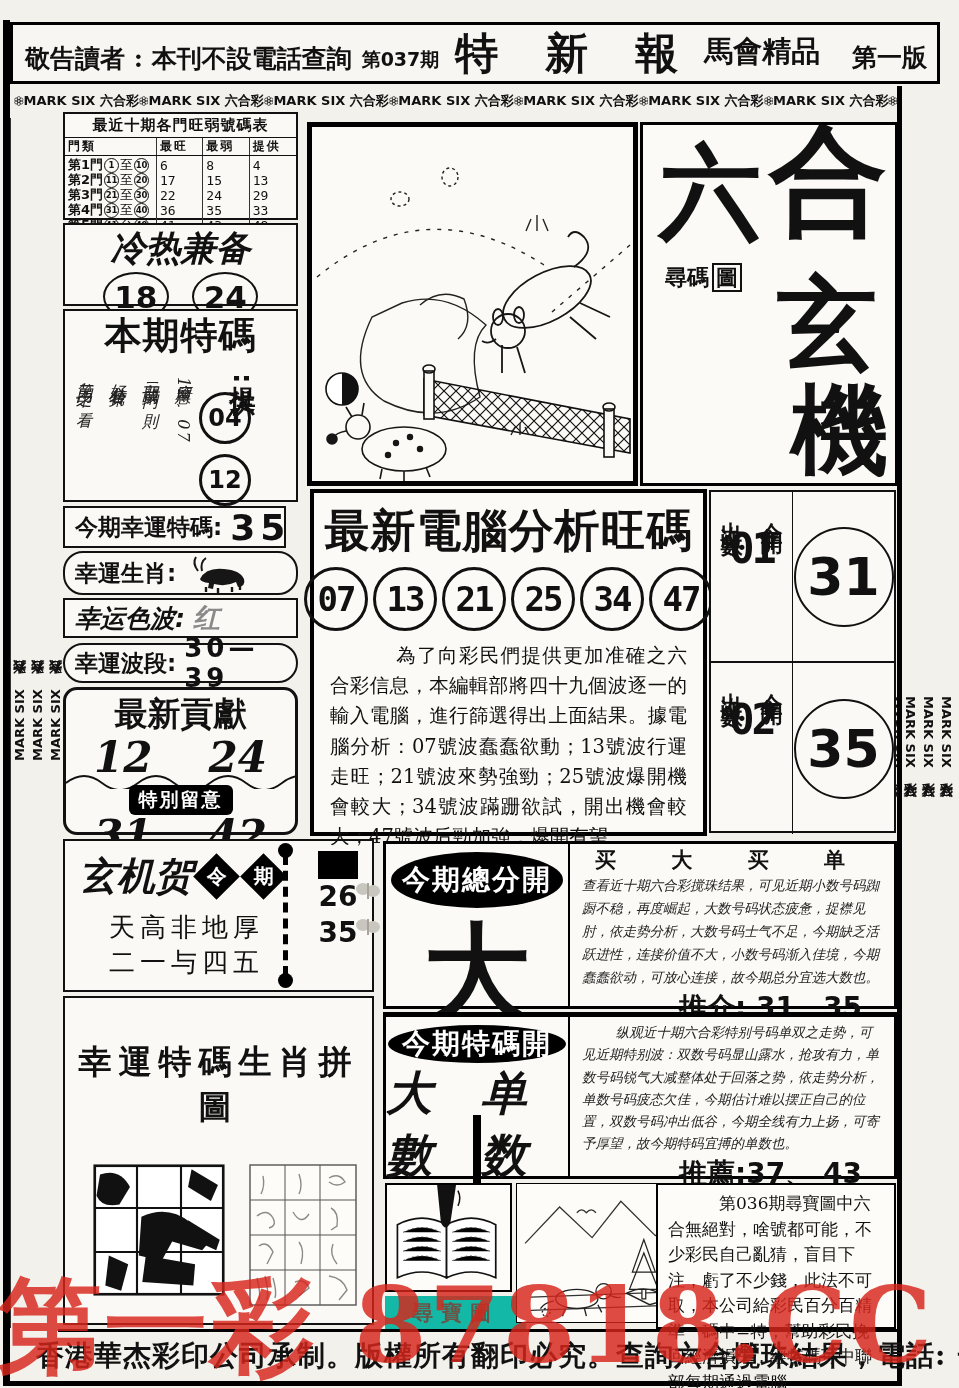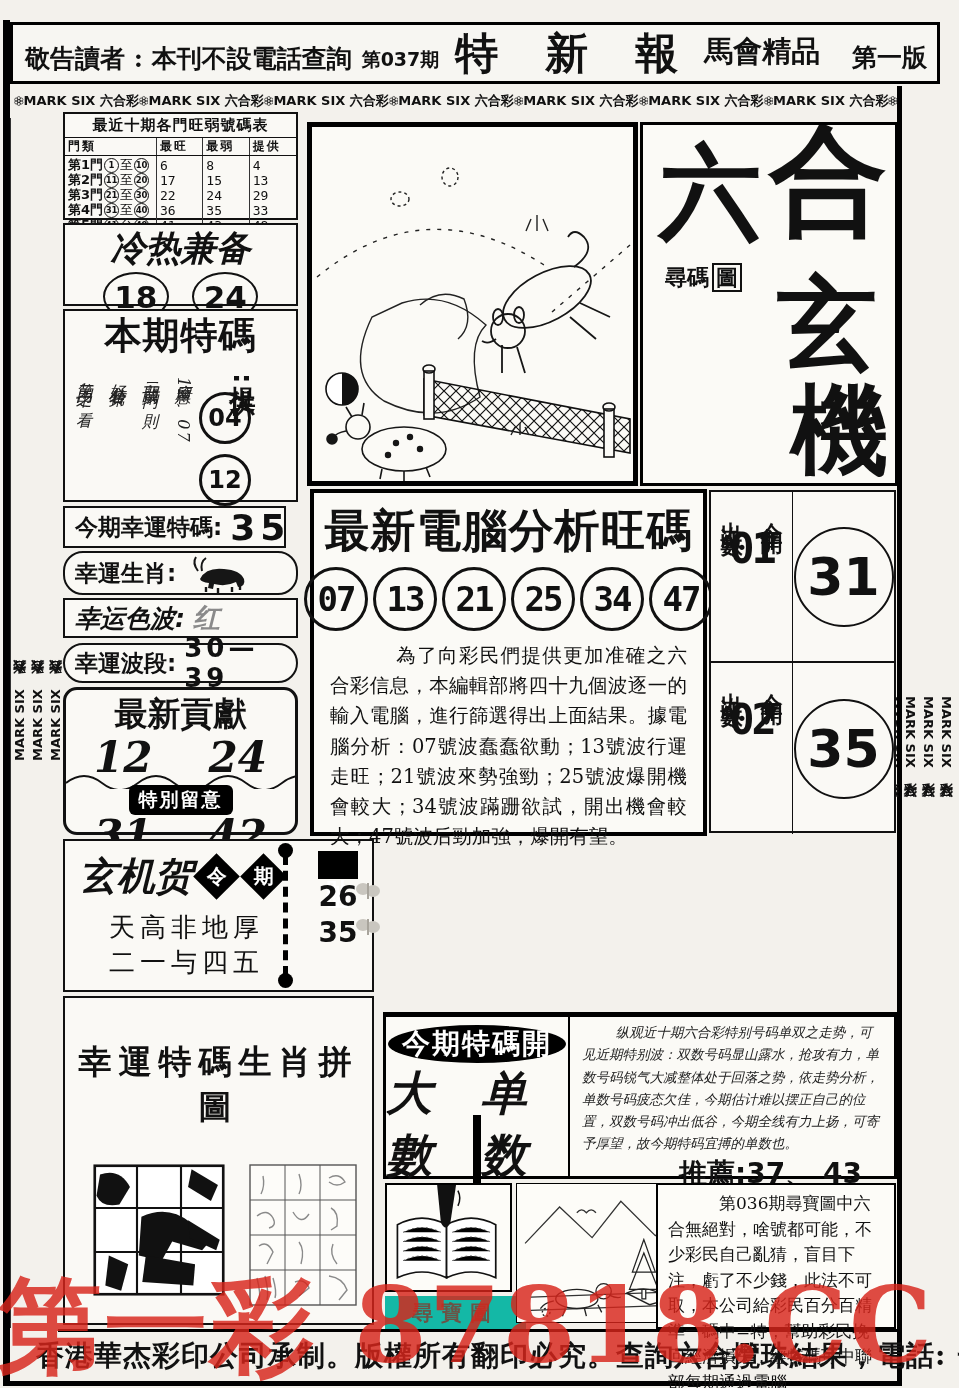--- a/index.html
+++ b/index.html
@@ -620,20 +620,33 @@
           <span class="vlabel">出次數</span>
         </div>
         <span class="appcode">02</span>
       </div>
       <div class="appnum">
           <span class="appcircle">35</span>
         </div>
     </div>
   </div>
 
+  <div class="abs" style="left:383px;top:841px;width:514px;height:168px;border:3px solid #000;background:#fbfaf6;box-sizing:border-box;display:flex;">
+    <div style="width:184px;border-right:2.5px solid #000;box-sizing:border-box;">
+      <div class="badge">今期總分開</div>
+      <div class="bigchar" style="font-size:108px;text-align:center;margin-top:-6px;">大</div>
+    </div>
+    <div style="flex:1;padding:2px 12px;box-sizing:border-box;">
+      <div class="serif" style="text-align:center;font-size:21px;letter-spacing:24px;font-weight:700;">买 大 买 单</div>
+      <div class="sidepar" style="font-size:13.5px;line-height:1.7;">查看近十期六合彩搅珠结果，可见近期小数号码踟蹰不稳，再度崛起，大数号码状态疲惫，捉襟见肘，依走势分析，大数号码士气不足，今期缺乏活跃进性，连接价值不大，小数号码渐入佳境，今期蠢蠢欲动，可放心连接，故今期总分宜选大数也。</div>
+      <div class="recommend">
+        <span>推介:</span> <span>31、35</span>
+      </div>
+    </div>
+  </div>
 
   <div class="abs" style="left:383px;top:1012px;width:514px;height:167px;border:3px solid #000;border-top-width:5px;background:#fbfaf6;box-sizing:border-box;display:flex;">
     <div style="width:184px;border-right:2.5px solid #000;box-sizing:border-box;display:flex;flex-direction:column;">
       <div class="badge" style="width:178px;text-align:right;">今期特碼開</div>
       <div style="width:9px;height:18px;background:#000;margin:0 auto;"></div>
       <div style="display:flex;align-items:flex-end;justify-content:space-around;flex:1;padding-bottom:4px;">
         <span class="hand" style="font-size:46px;font-weight:900;">大數</span>
         <span style="width:8px;height:72px;background:#000;"></span>
         <span class="hand" style="font-size:46px;font-weight:900;">单数</span>
       </div>

